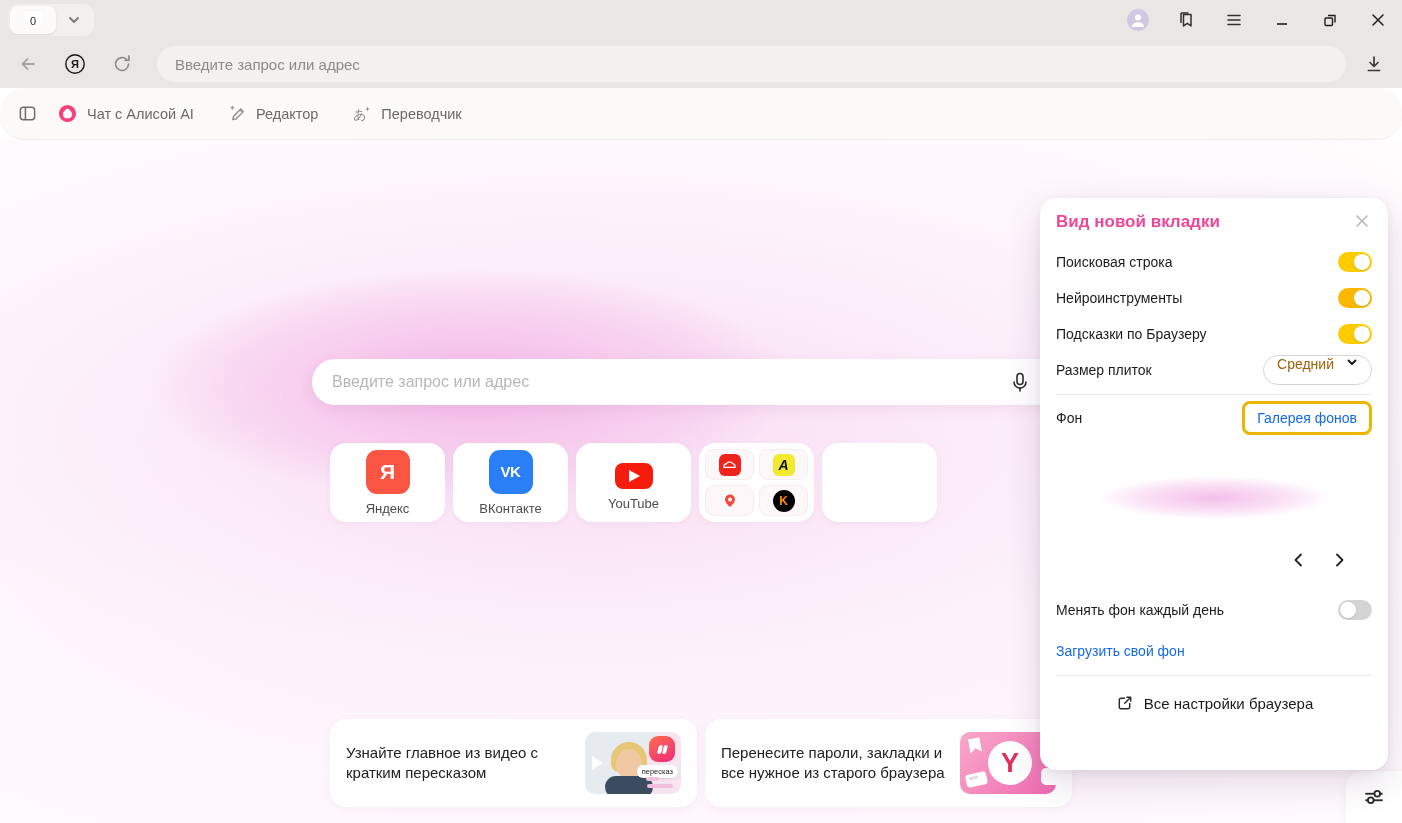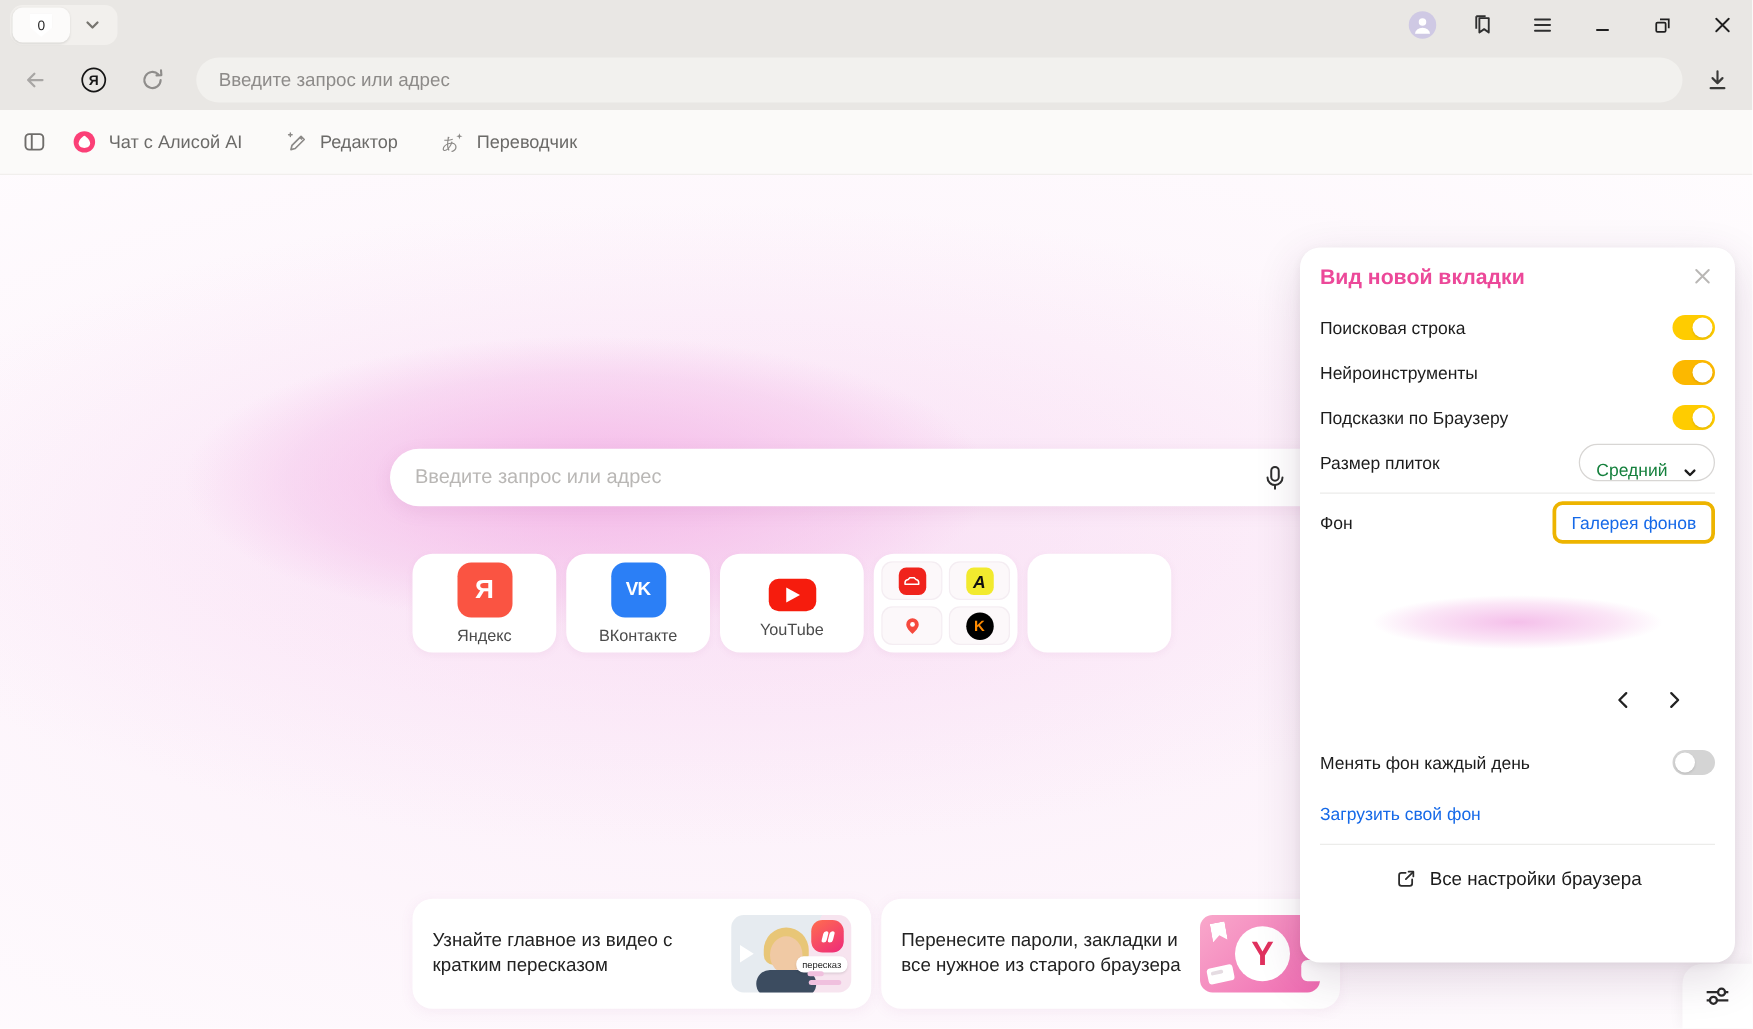--- a/index.html
+++ b/index.html
@@ -28,21 +28,21 @@
   .toolbar { height:48px; background:#e9e7e4; display:flex; align-items:center; padding:0 16px; }
   .tbtn { width:24px; height:24px; border:none; background:transparent; display:flex;
           align-items:center; justify-content:center; cursor:pointer; margin-right:23px; }
   .addressbar { flex:1; height:36px; border:none; outline:none; background:#f2f1ee; border-radius:18px;
                 padding:0 18px; font-size:15px; color:#444; font-family:"Liberation Sans",sans-serif; }
   .addressbar::placeholder { color:#8d8b89; }
   .dl { margin-left:16px; margin-right:4px; }
 
   
   .bookmarksbar { height:52px; background:#fbfaf9; display:flex; align-items:center; padding-left:18px;
-                  border-bottom:1px solid #f1efed; }
+                  border-bottom:1px solid #f1efed;border-radius:24px; }
   .bm-item { display:flex; align-items:center; gap:9px; margin-right:34px; background:transparent; border:none;
              font-size:14.5px; color:#6b6a68; cursor:pointer; font-family:"Liberation Sans",sans-serif; }
   .bm-side { margin-right:20px; }
 
   
   .main { position:absolute; top:140px; left:0; right:0; bottom:0;
     background:
       radial-gradient(ellipse 430px 155px at 470px 245px, rgba(242,167,226,.70), rgba(244,190,233,.40) 55%, rgba(255,255,255,0) 75%),
       radial-gradient(ellipse 900px 330px at 560px 280px, rgba(247,208,240,.55), rgba(255,255,255,0) 78%),
       radial-gradient(ellipse 1500px 650px at 620px 360px, rgba(251,235,248,.85), rgba(255,255,255,0) 92%),
@@ -126,21 +126,21 @@
   .lblgroup { display:flex; align-items:center; gap:14px; }
   .blue { color:#1569e8; text-decoration:none; cursor:pointer; font-size:14px; }
   .toggle { width:34px; height:20px; border-radius:10px; background:#ffcc00; position:relative; display:inline-block;
             cursor:pointer; flex:none; }
   .toggle::after { content:""; position:absolute; width:16px; height:16px; border-radius:50%; background:#fff;
                    top:2px; right:2px; box-shadow:0 1px 2px rgba(0,0,0,.12); }
   .toggle.t2 { background:#fcb800; }
   .toggle.off { background:#d4d4d4; }
   .toggle.off::after { left:2px; right:auto; }
   .select { height:30px; border:1px solid #d8d6d4; border-radius:16px; background:#fff; padding:0 13px;
-            display:flex; align-items:flex-end; gap:12px; font-size:14px; color:#15803d; cursor:pointer;
+            display:flex; align-items:flex-start; gap:12px; font-size:14px; color:#a16207; cursor:pointer;
             font-family:"Liberation Sans",sans-serif; }
   .divider { border-top:1px solid #ececea; margin-top:6px; }
   .fon-row { height:46px; display:flex; align-items:center; justify-content:space-between; font-size:14px; color:#1c1c1c; }
   .highlight { border:3px solid #edb400; border-radius:8px; padding:6px 12px; display:inline-flex; }
   .preview { height:85px; margin-top:10px; border-radius:6px; background:
       radial-gradient(ellipse 145px 27px at 50% 55%, rgba(241,170,227,.75), rgba(247,205,238,.5) 55%, rgba(255,255,255,0) 80%),
       #fff; }
   .arrows { height:28px; margin-top:14px; display:flex; justify-content:flex-end; gap:18px; padding-right:22px; }
   .abtn { background:transparent; border:none; cursor:pointer; width:22px; height:22px; }
   .daily { margin-top:14px; }

